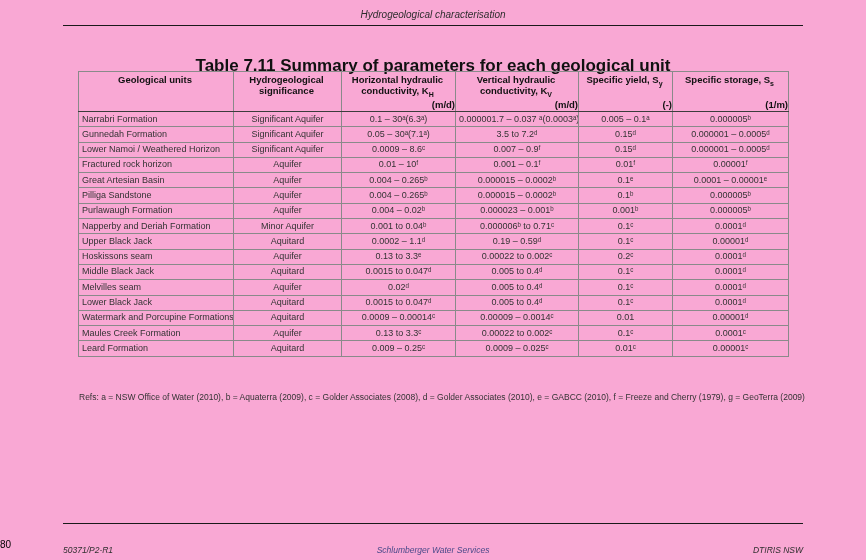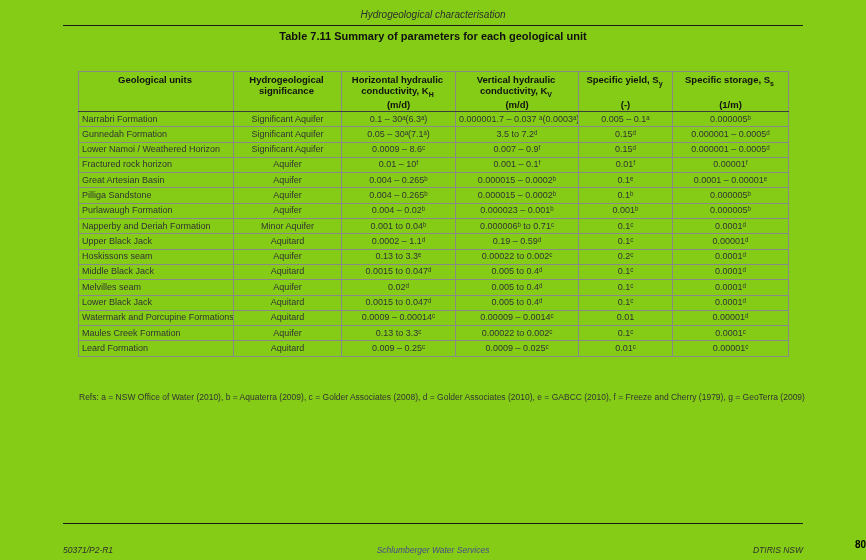--- a/index.html
+++ b/index.html
@@ -2,37 +2,37 @@
 <html><head>
 <meta charset="utf-8">
 <style>
   * { margin: 0; padding: 0; box-sizing: border-box; }
   html, body { background: #ffffff; }
   body { font-family: "Liberation Sans", "DejaVu Sans", sans-serif; }
   .page {
     position: relative;
     width: 866px;
     height: 560px;
-    background: #84cc16;
+    background: #f9a8d4;
     outline: 1px solid #d9d9d9;
     overflow: hidden;
   }
   .running-header {
     position: absolute; top: 9px; left: 0; right: 0;
     text-align: center; font-style: italic;
     font-size: 10px; color: #2e2e2e;
   }
   .rh-rule {
     position: absolute; top: 25px; left: 63px; width: 740px;
     border-top: 1.5px solid #1a1a1a;
   }
   .table-title {
-    position: absolute; top: 30px; left: 0; right: 0;
+    position: absolute; top: 56px; left: 0; right: 0;
     text-align: center; font-weight: bold;
-    font-size: 11px; color: #111111;
+    font-size: 17px; color: #111111;
   }
   table.data-table {
     position: absolute; top: 71px; left: 78px;
     width: 710px; table-layout: fixed;
     border-collapse: collapse;
     border: 1.5px solid #3c3c3c;
   }
   .data-table th, .data-table td {
     border: 1px solid #8a8a8a;
   }
@@ -40,21 +40,21 @@
     border-bottom: 1.5px solid #3c3c3c;
     font-size: 9.5px; font-weight: bold; color: #111;
     vertical-align: top; text-align: center;
     padding: 2px 2px 1px 0; height: 40px;
     position: relative;
   }
   .h-label { line-height: 11px; }
   .h-label sub { font-size: 7px; }
   .h-unit {
     position: absolute; bottom: 1px; left: 0; right: 0;
-    text-align: center; line-height: 10px; margin-top: 40px;
+    text-align: right; line-height: 10px; margin-top: 40px;
   }
   .data-table td {
     font-size: 9px; color: #333333;
     text-align: center; vertical-align: middle;
     padding: 1.5px 3px; line-height: 11.3px;
     white-space: nowrap; overflow: hidden;
   }
   .data-table td.c0 { text-align: left; }
   .refs {
     position: absolute; top: 374px; left: 79px; width: 740px;
@@ -64,21 +64,21 @@
     position: absolute; top: 523px; left: 63px; width: 740px;
     border-top: 1.5px solid #1a1a1a;
   }
   .page-footer {
     position: absolute; top: 545px; left: 63px; width: 740px;
     display: flex; justify-content: space-between; align-items: flex-start;
     font-size: 8.5px; font-style: italic; color: #2e2e2e;
   }
   .page-number {
     position: absolute; top: 539px; left: 0; right: 0;
-    text-align: right; font-weight: bold;
+    text-align: left; font-weight: normal;
     font-size: 10px; color: #000000;
   }
 </style>
 </head>
 <body>
 
 <div class="page">
 
   <div class="running-header">
     <span>Hydrogeological characterisation</span>

